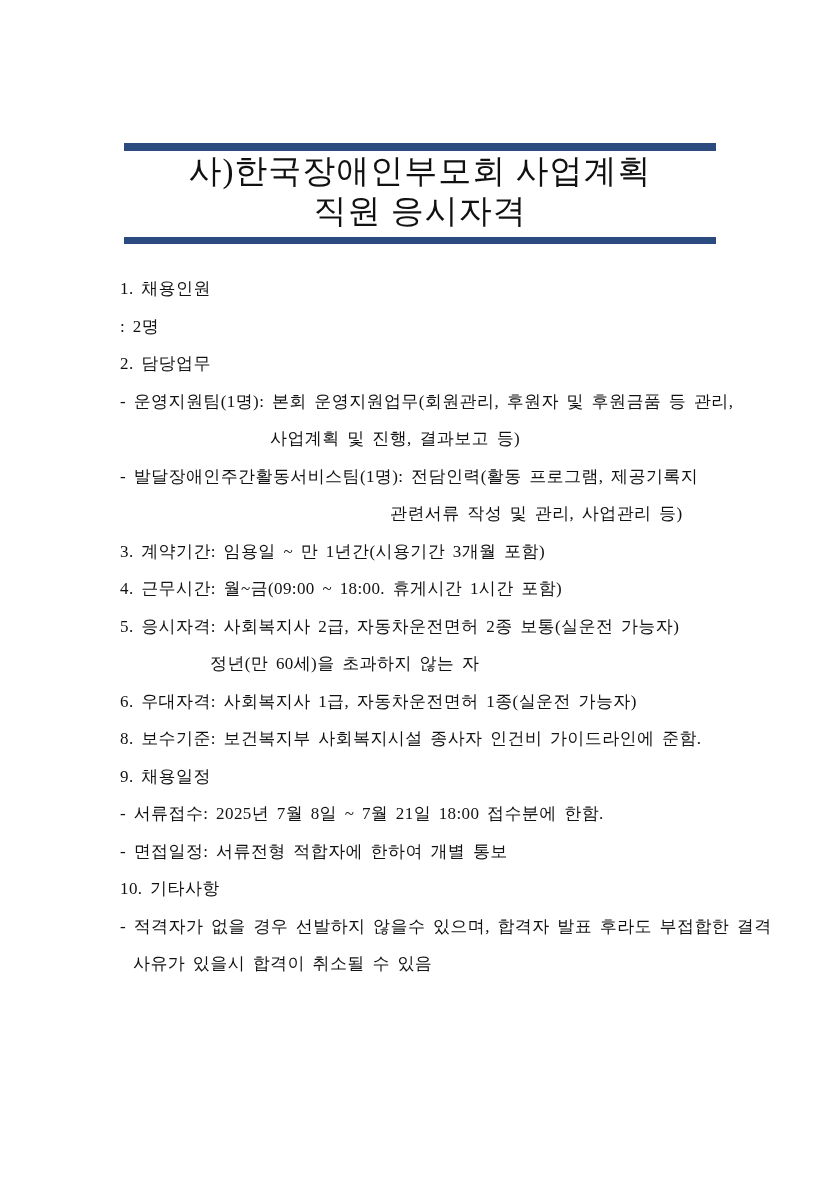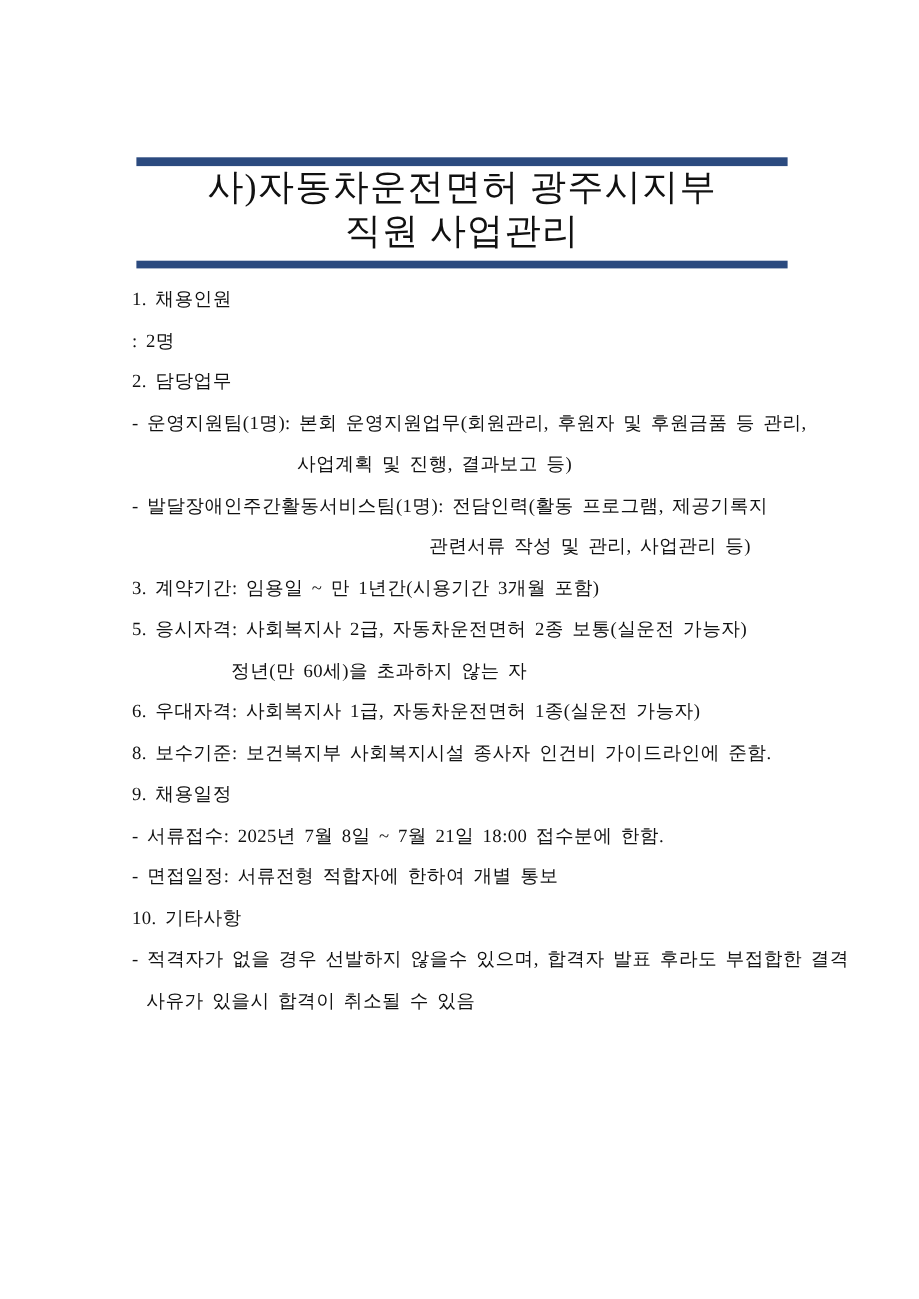--- a/index.html
+++ b/index.html
@@ -34,21 +34,21 @@
   .title-line {
     font-size: 33px;
     line-height: 40px;
     font-weight: 500;
     letter-spacing: 1px;
     white-space: nowrap;
   }
   .body-block {
     position: absolute;
     left: 120px;
-    top: 253px;
+    top: 270px;
     width: 640px;
   }
   .line {
     height: 37.5px;
     display: flex;
     align-items: center;
     font-size: 17px;
     letter-spacing: 0.4px;
     word-spacing: 3px;
     white-space: nowrap;
@@ -60,35 +60,36 @@
   .ind-13  { padding-left: 13px; font-family: Liberation Serif, serif; }
 </style>
 </head>
 <body>
 
 <div class="page">
 
   <div class="rule rule-top"></div>
 
   <div class="title-block">
-    <div class="title-line">사)자동차운전면허 광주시지부</div>
-    <div class="title-line">직원 사업관리</div>
+    <div class="title-line">사)한국장애인부모회 사업계획</div>
+    <div class="title-line">직원 응시자격</div>
   </div>
 
   <div class="rule rule-bottom"></div>
 
   <div class="body-block">
     <div class="line">1. 채용인원</div>
     <div class="line">: 2명</div>
     <div class="line">2. 담당업무</div>
     <div class="line">- 운영지원팀(1명): 본회 운영지원업무(회원관리, 후원자 및 후원금품 등 관리,</div>
     <div class="line ind-150">사업계획 및 진행, 결과보고 등)</div>
     <div class="line">- 발달장애인주간활동서비스팀(1명): 전담인력(활동 프로그램, 제공기록지</div>
     <div class="line ind-270">관련서류 작성 및 관리, 사업관리 등)</div>
     <div class="line">3. 계약기간: 임용일 ~ 만 1년간(시용기간 3개월 포함)</div>
+    <div class="line">4. 근무시간: 월~금(09:00 ~ 18:00. 휴게시간 1시간 포함)</div>
     <div class="line">5. 응시자격:  사회복지사 2급, 자동차운전면허 2종 보통(실운전 가능자)</div>
     <div class="line ind-90">정년(만 60세)을 초과하지 않는 자</div>
     <div class="line">6. 우대자격: 사회복지사 1급, 자동차운전면허 1종(실운전 가능자)</div>
     <div class="line">8. 보수기준: 보건복지부 사회복지시설 종사자 인건비 가이드라인에 준함.</div>
     <div class="line">9. 채용일정</div>
     <div class="line">- 서류접수: 2025년 7월 8일 ~ 7월 21일 18:00 접수분에 한함.</div>
     <div class="line">- 면접일정: 서류전형 적합자에 한하여 개별 통보</div>
     <div class="line">10. 기타사항</div>
     <div class="line">- 적격자가 없을 경우 선발하지 않을수 있으며, 합격자 발표 후라도 부접합한 결격</div>
     <div class="line ind-13">사유가 있을시 합격이 취소될 수 있음</div>

